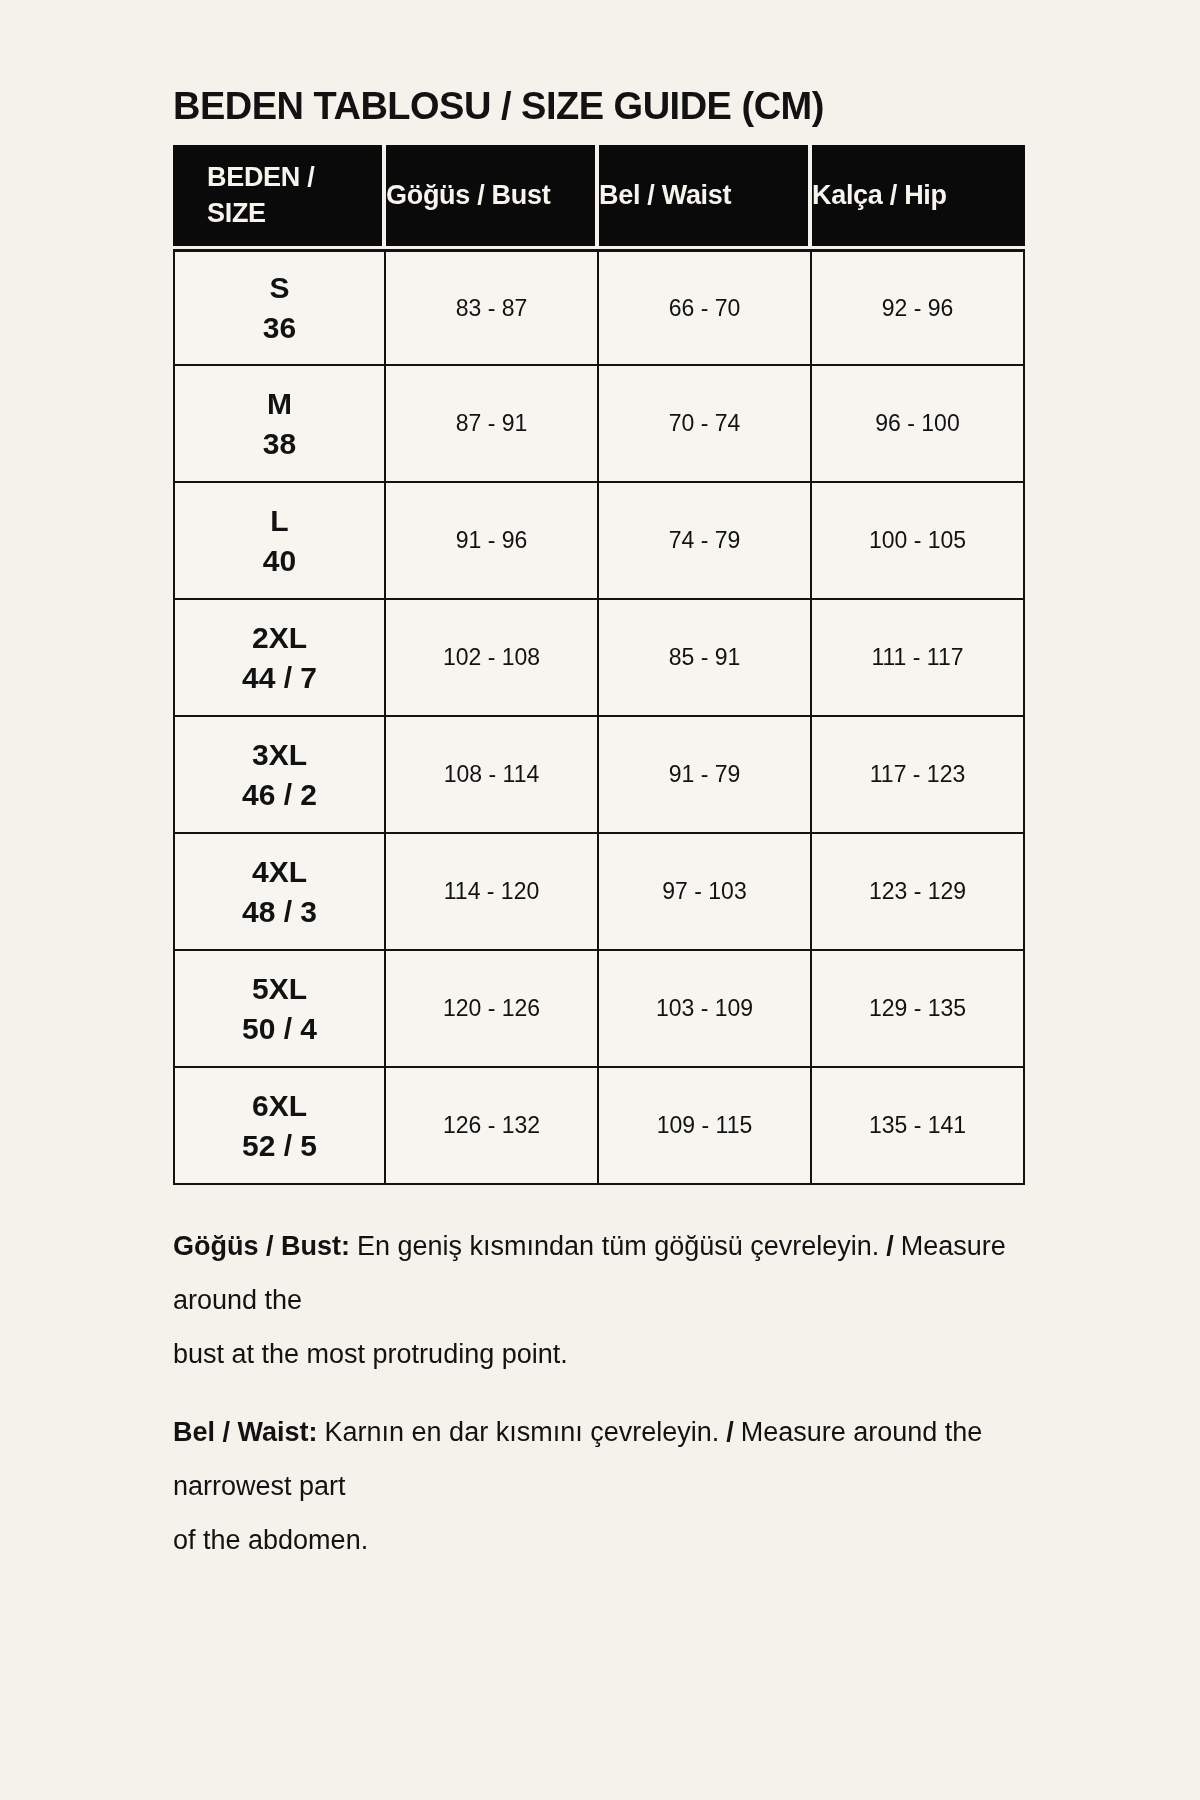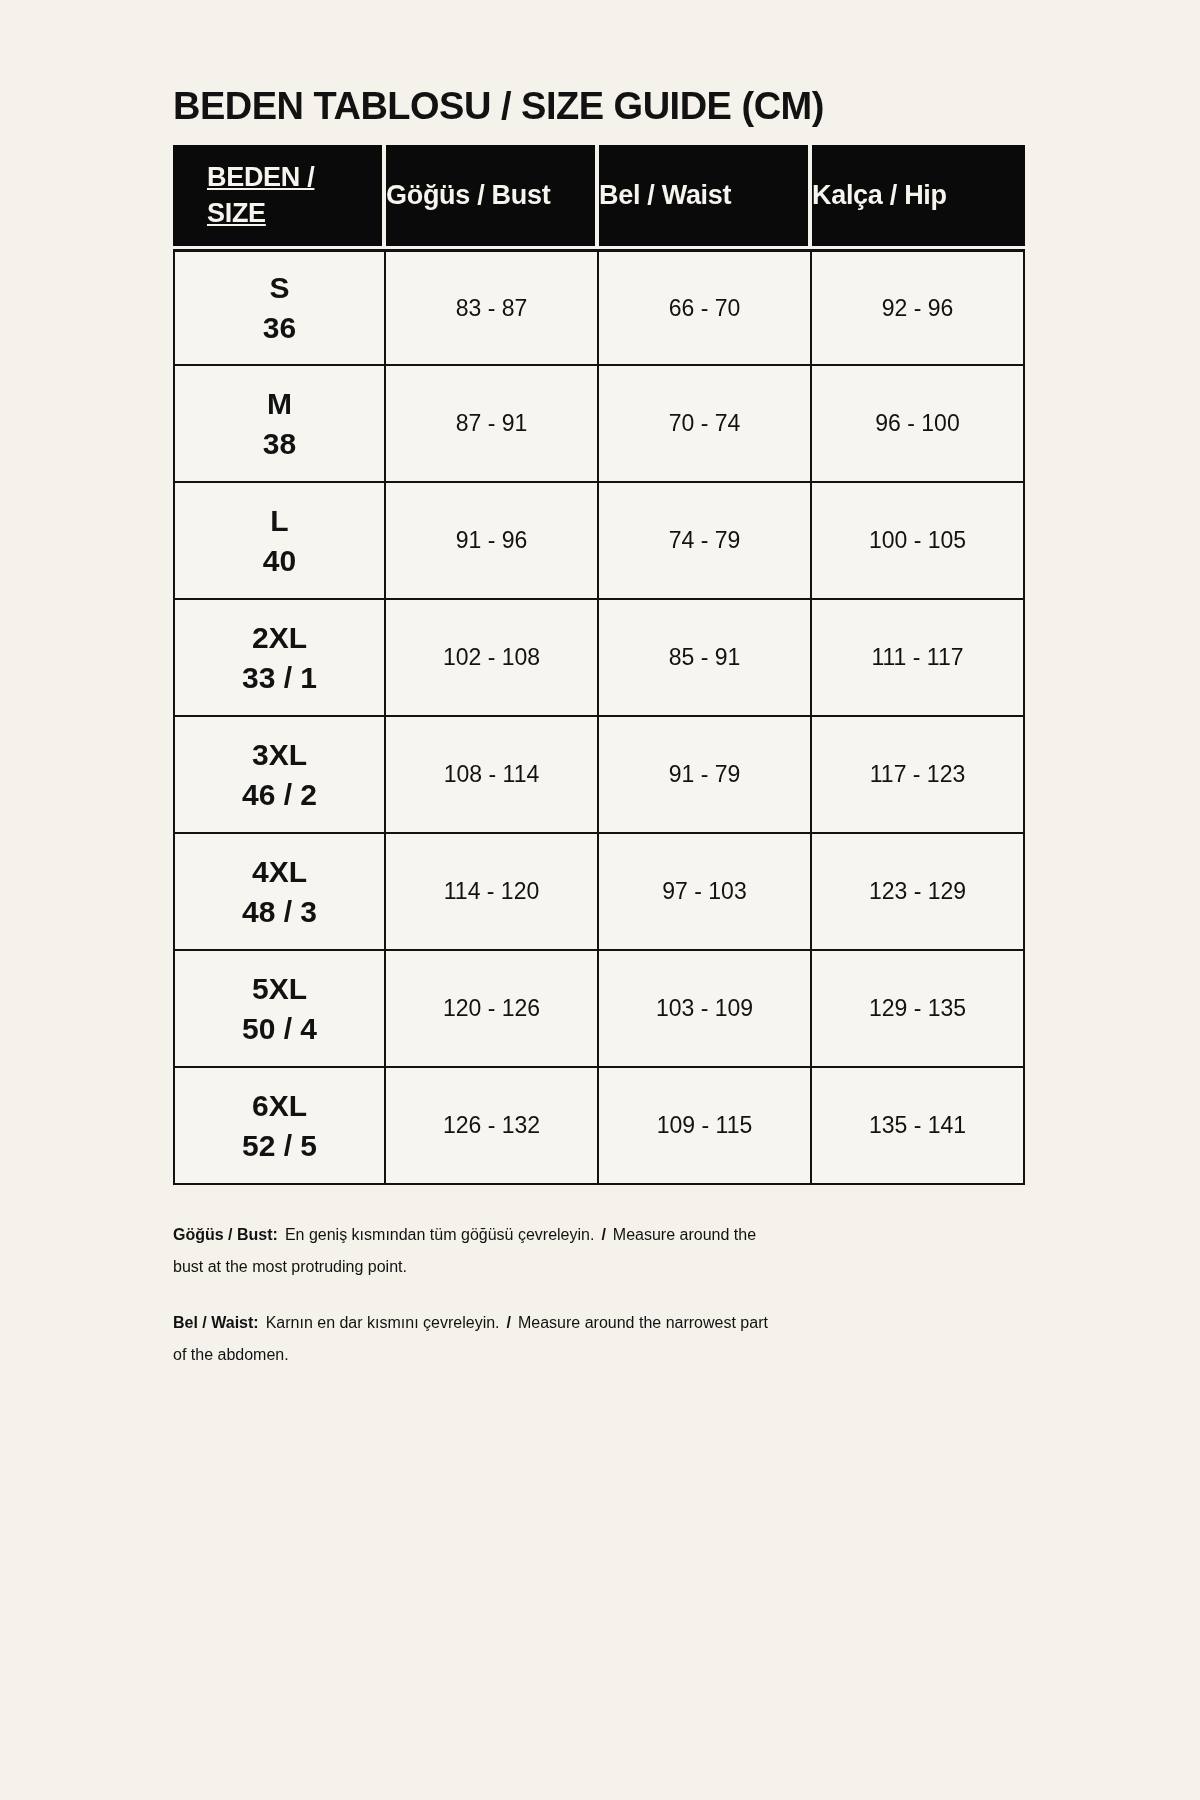--- a/index.html
+++ b/index.html
@@ -50,21 +50,20 @@
     padding:0;
   }
   .size-table th:not(:last-child){
     border-right:4px solid var(--bg);
   }
   .size-table th.col-size{
     text-align:left;
     padding-left:34px;
     white-space:pre-line;
     line-height:1.32;
-    text-decoration:underline;
   }
   .size-table td{
     background:var(--cell);
     border-right:2px solid var(--ink);
     border-bottom:2px solid var(--ink);
     height:117px;
     text-align:center;
     vertical-align:middle;
     font-size:23px;
     font-weight:400;
@@ -76,21 +75,21 @@
     font-size:30px;
     white-space:pre-line;
     line-height:1.32;
   }
   .size-table tbody tr:first-child td{
     border-top:3px solid var(--ink);
   }
   .notes{
     margin-top:34px;
     width:885px;
-    font-size:16px;
+    font-size:27px;
     line-height:2.0;
   }
   .note{
     margin:0 0 24px 0;
   }
   .note-label{font-weight:700; margin-right:7px;}
   .note-sep{font-weight:700; margin:0 7px;}
   .note-en{white-space:pre-line;}
 </style>
 </head>
@@ -133,21 +132,21 @@
       </tr>
       <tr>
         <td>L
 40</td>
         <td>91 - 96</td>
         <td>74 - 79</td>
         <td>100 - 105</td>
       </tr>
       <tr>
         <td>2XL
-33 / 1</td>
+44 / 7</td>
         <td>102 - 108</td>
         <td>85 - 91</td>
         <td>111 - 117</td>
       </tr>
       <tr>
         <td>3XL
 46 / 2</td>
         <td>108 - 114</td>
         <td>91 - 79</td>
         <td>117 - 123</td>

